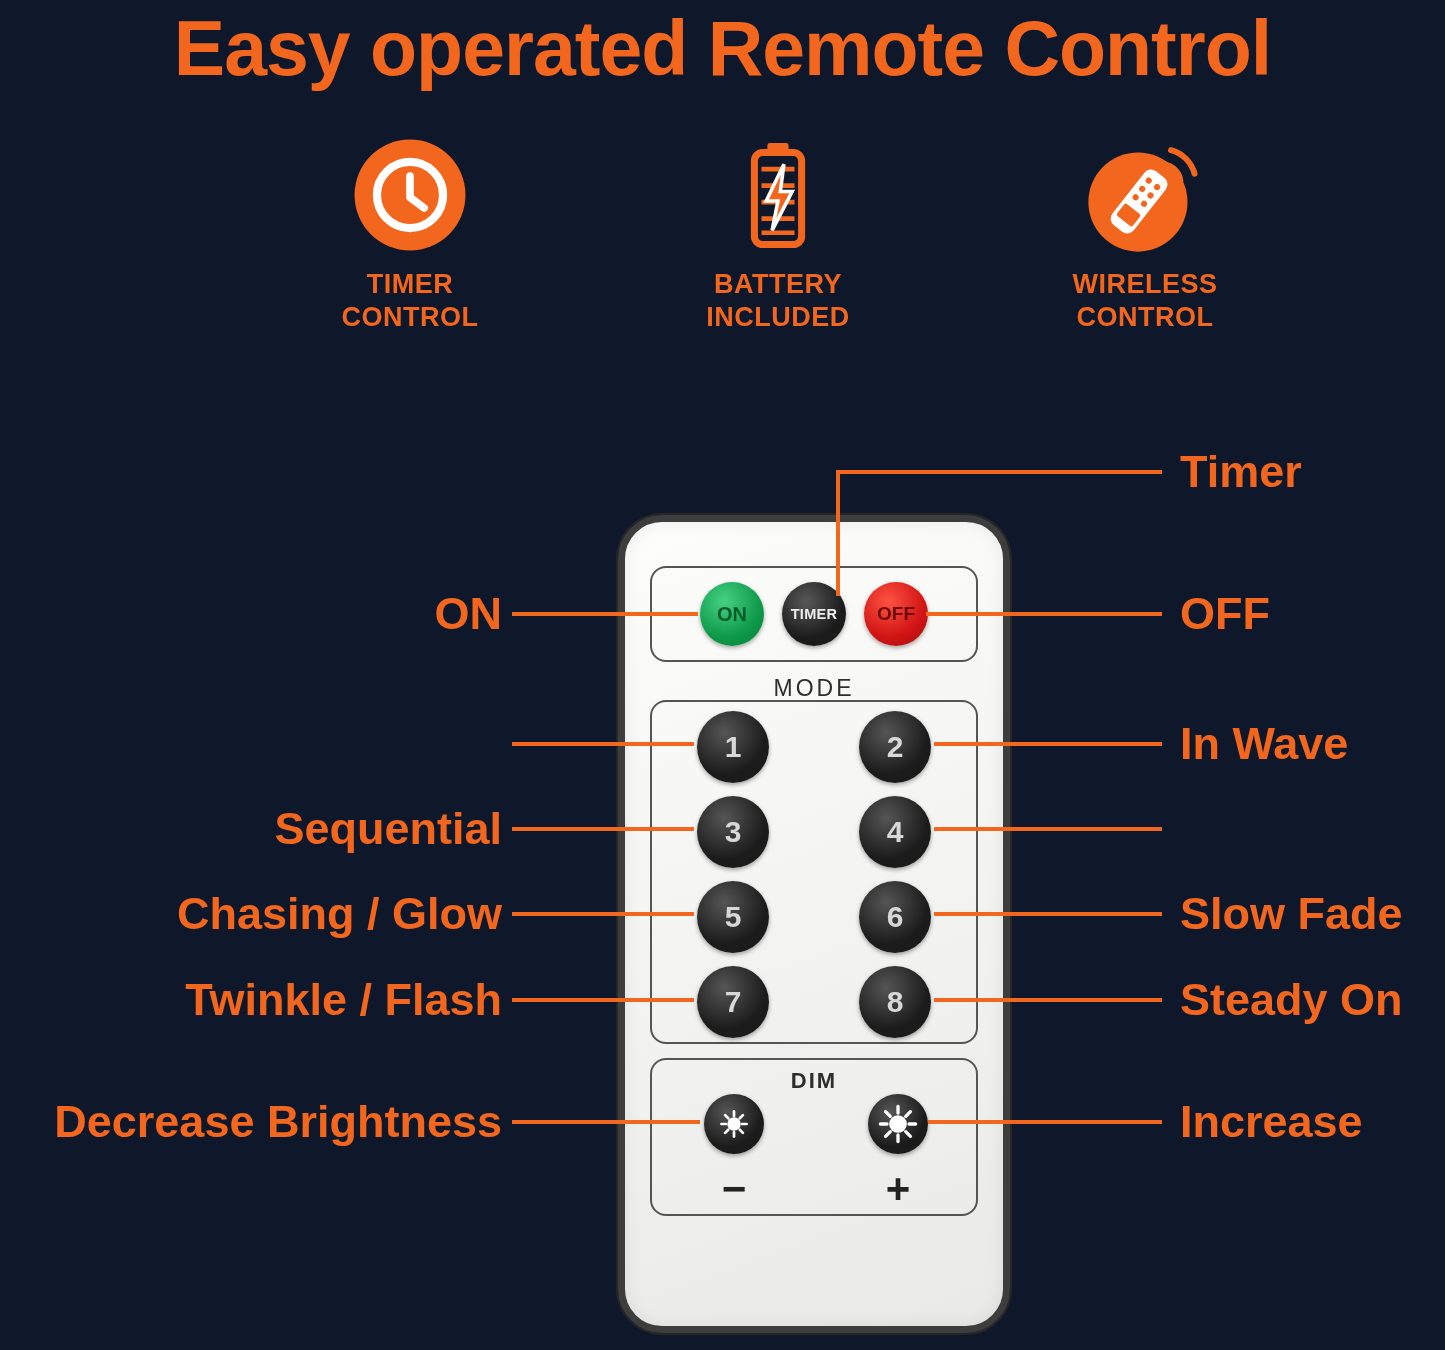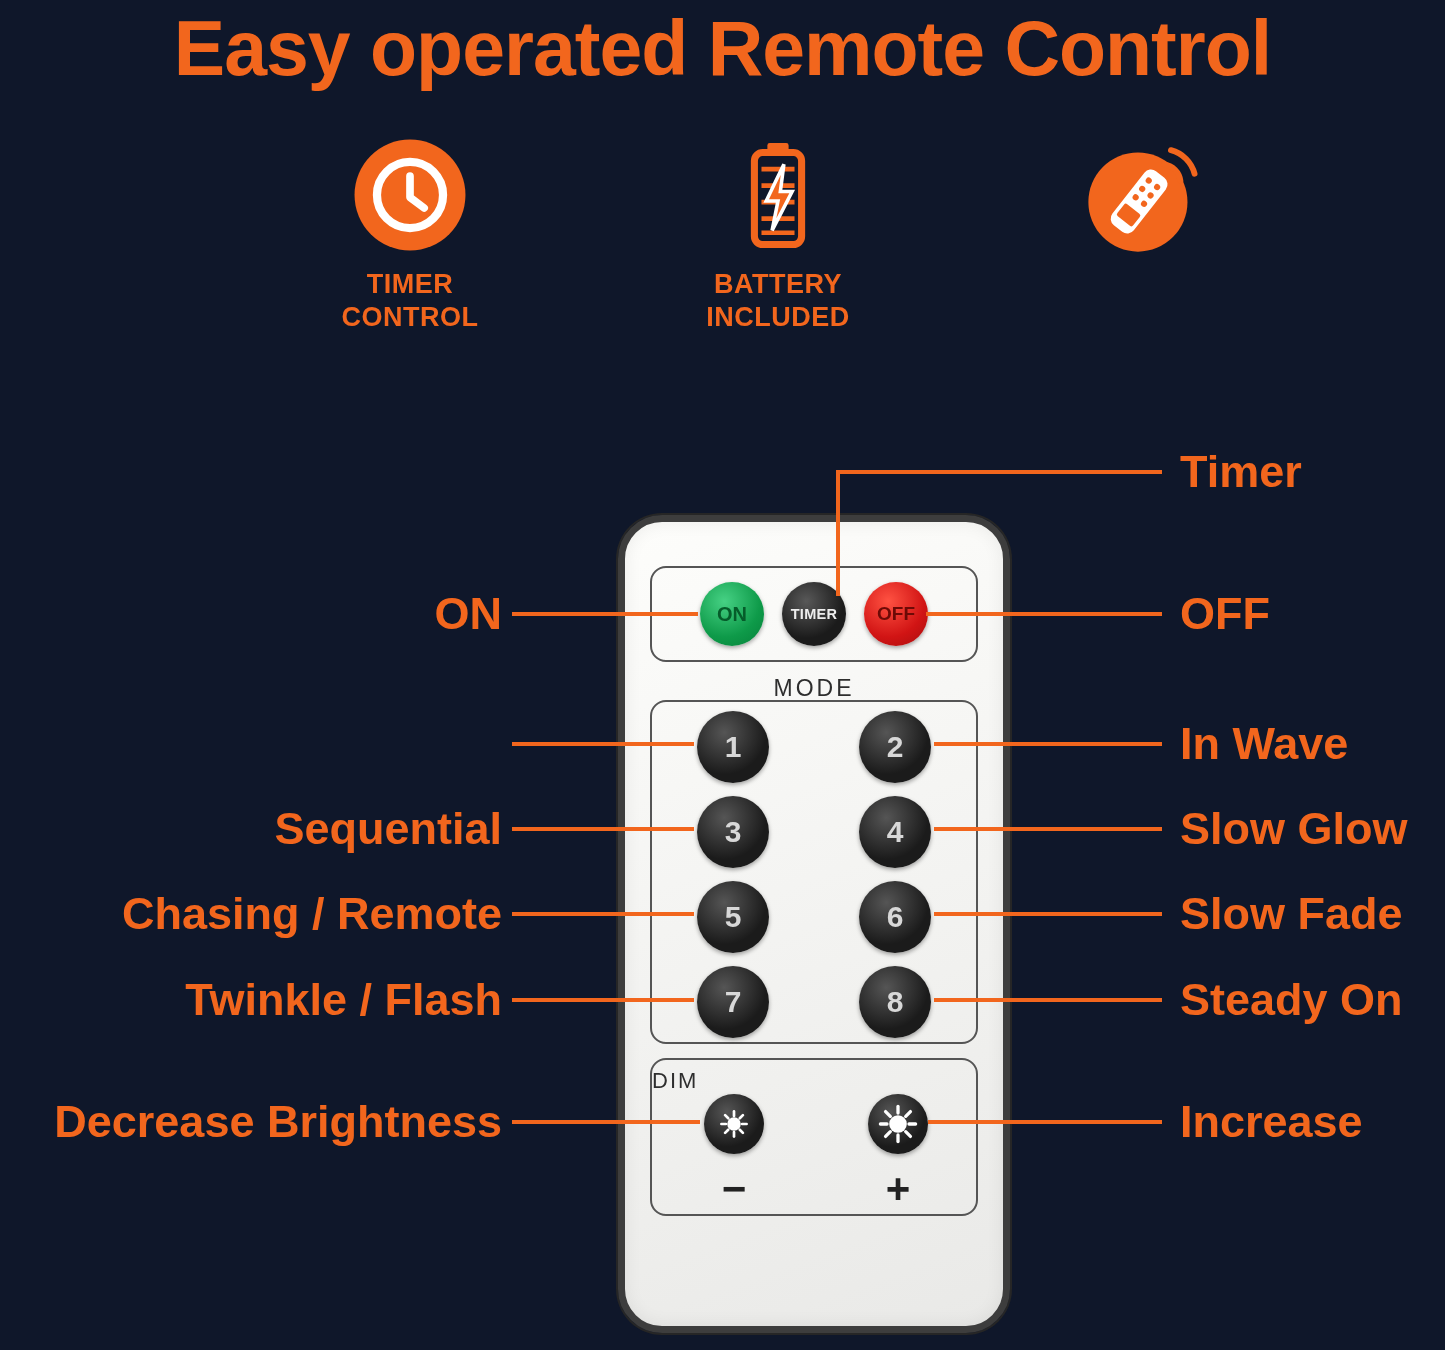--- a/index.html
+++ b/index.html
@@ -20,22 +20,22 @@
             box-shadow:0 0 0 2px #262626, inset 0 0 18px rgba(0,0,0,.07); }
   .rsection { position:absolute; border:2px solid #555; border-radius:16px; }
   .power-section { left:25px; top:44px; width:328px; height:96px;
                    display:flex; align-items:center; justify-content:center; gap:18px; }
   .mode-txt { position:absolute; left:0; top:153px; width:100%; text-align:center;
               font-size:23px; font-weight:normal; letter-spacing:3px; color:#2e2e2e; }
   .mode-section { left:25px; top:178px; width:328px; height:344px;
                   display:grid; grid-template-columns:1fr 1fr; grid-auto-rows:85px;
                   justify-items:center; align-items:center; padding-top:2px; }
   .dim-section { left:25px; top:536px; width:328px; height:158px; }
-  .dim-txt { position:absolute; top:8px; left:0; width:100%; text-align:left;
-             font-size:22px; font-weight:normal; letter-spacing:2px; color:#2e2e2e; }
+  .dim-txt { position:absolute; top:8px; left:0; width:100%; text-align:center;
+             font-size:22px; font-weight:bold; letter-spacing:2px; color:#2e2e2e; }
 
   .btn { border:none; border-radius:50%; display:flex; align-items:center; justify-content:center;
          font-family:inherit; font-weight:bold; box-shadow:0 2px 4px rgba(0,0,0,.35); }
   .btn-power { width:64px; height:64px; }
   .btn-black { background:radial-gradient(circle at 38% 30%, #585858, #1b1b1b 62%); color:#ededed; }
   .btn-green { background:radial-gradient(circle at 38% 30%, #46d184, #0e9a49 60%, #07803a);
                color:#055c2a; font-size:20px; }
   .btn-red   { background:radial-gradient(circle at 38% 30%, #ff5242, #d11414 60%, #a60e0e);
                color:#6d0a06; font-size:19px; }
   .btn-timer { font-size:14.5px; letter-spacing:.3px; }
@@ -101,20 +101,24 @@
         <circle cx="49" cy="36" r="2.6" fill="#F2661D"></circle>
         <circle cx="40" cy="45" r="2.6" fill="#F2661D"></circle>
         <circle cx="49" cy="45" r="2.6" fill="#F2661D"></circle>
         <circle cx="40" cy="54" r="2.6" fill="#F2661D"></circle>
         <circle cx="49" cy="54" r="2.6" fill="#F2661D"></circle>
         <rect x="36" y="63" width="17" height="13" rx="2" fill="#F2661D"></rect>
       </g>
       <path d="M66 24 A16 16 0 0 1 80 38" stroke="#F2661D" stroke-width="5" fill="none" stroke-linecap="round"></path>
       <path d="M72 12 A28 28 0 0 1 92 32" stroke="#F2661D" stroke-width="5" fill="none" stroke-linecap="round"></path>
     </svg>
+    <div class="flabel">
+      <span>WIRELESS</span><br>
+      <span>CONTROL</span>
+    </div>
   </div>
 
   <div class="remote">
 
     <div class="rsection power-section">
       <button class="btn btn-power btn-green">ON</button>
       <button class="btn btn-power btn-black btn-timer">TIMER</button>
       <button class="btn btn-power btn-red">OFF</button>
     </div>
 
@@ -187,21 +191,20 @@
       <line x1="512" y1="1122" x2="700" y2="1122"></line>
       <line x1="928" y1="1122" x2="1162" y2="1122"></line>
     </g>
   </svg>
 
   <div class="callout right" style="top:472px">Timer</div>
   <div class="callout left" style="top:614px">ON</div>
   <div class="callout right" style="top:614px">OFF</div>
   <div class="callout right" style="top:744px">In Wave</div>
   <div class="callout left" style="top:829px">Sequential</div>
-  <div class="callout right" style="top:829px">Slow Glow</div>
-  <div class="callout left" style="top:914px">Chasing / Remote</div>
+  <div class="callout left" style="top:914px">Chasing / Glow</div>
   <div class="callout right" style="top:914px">Slow Fade</div>
   <div class="callout left" style="top:1000px">Twinkle / Flash</div>
   <div class="callout right" style="top:1000px">Steady On</div>
   <div class="callout left" style="top:1122px">Decrease Brightness</div>
   <div class="callout right" style="top:1122px">Increase</div>
 
 </div>
 
 </body></html>

